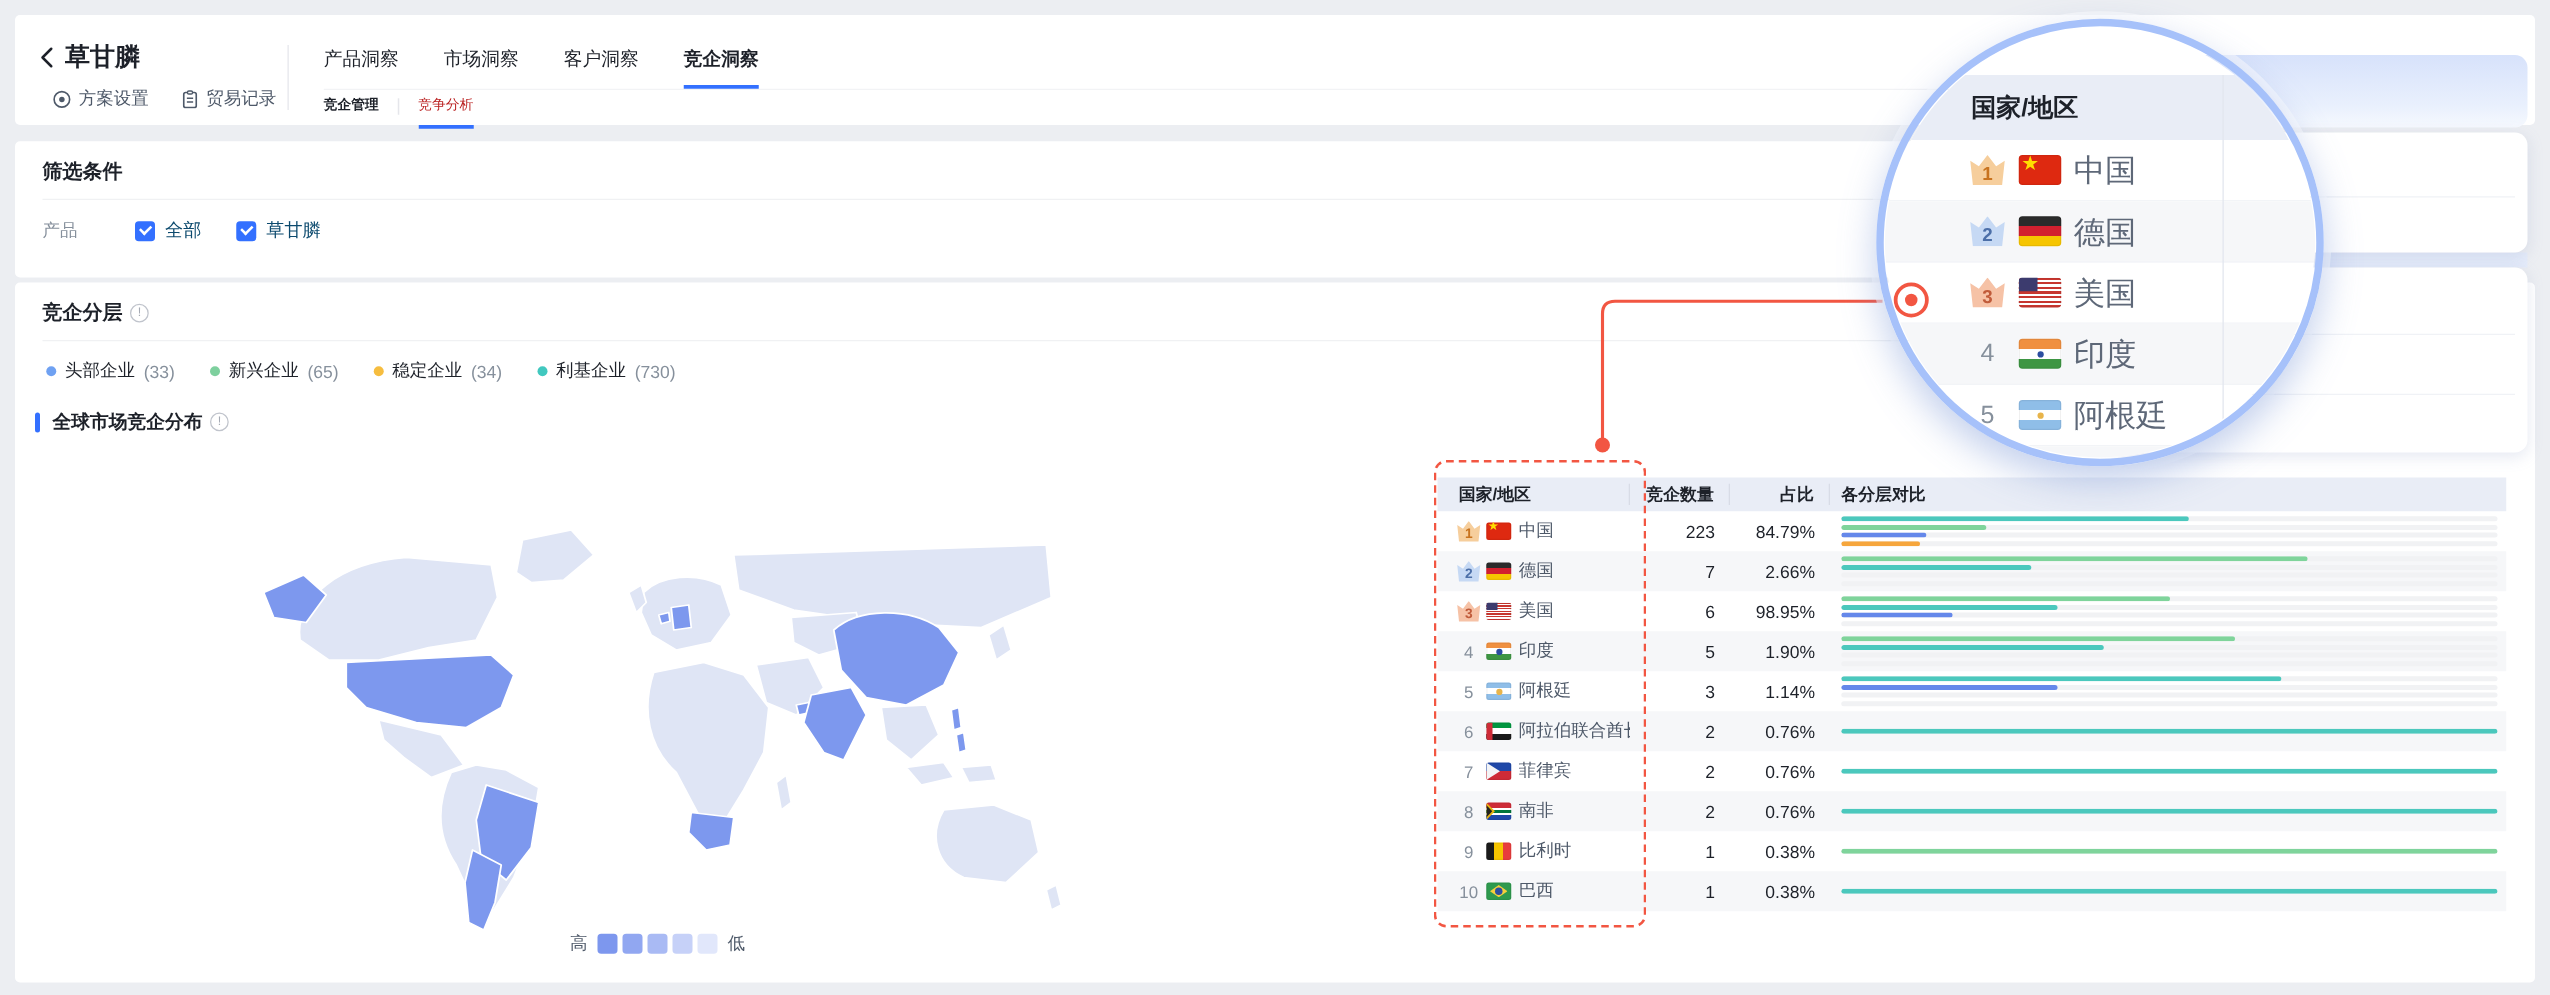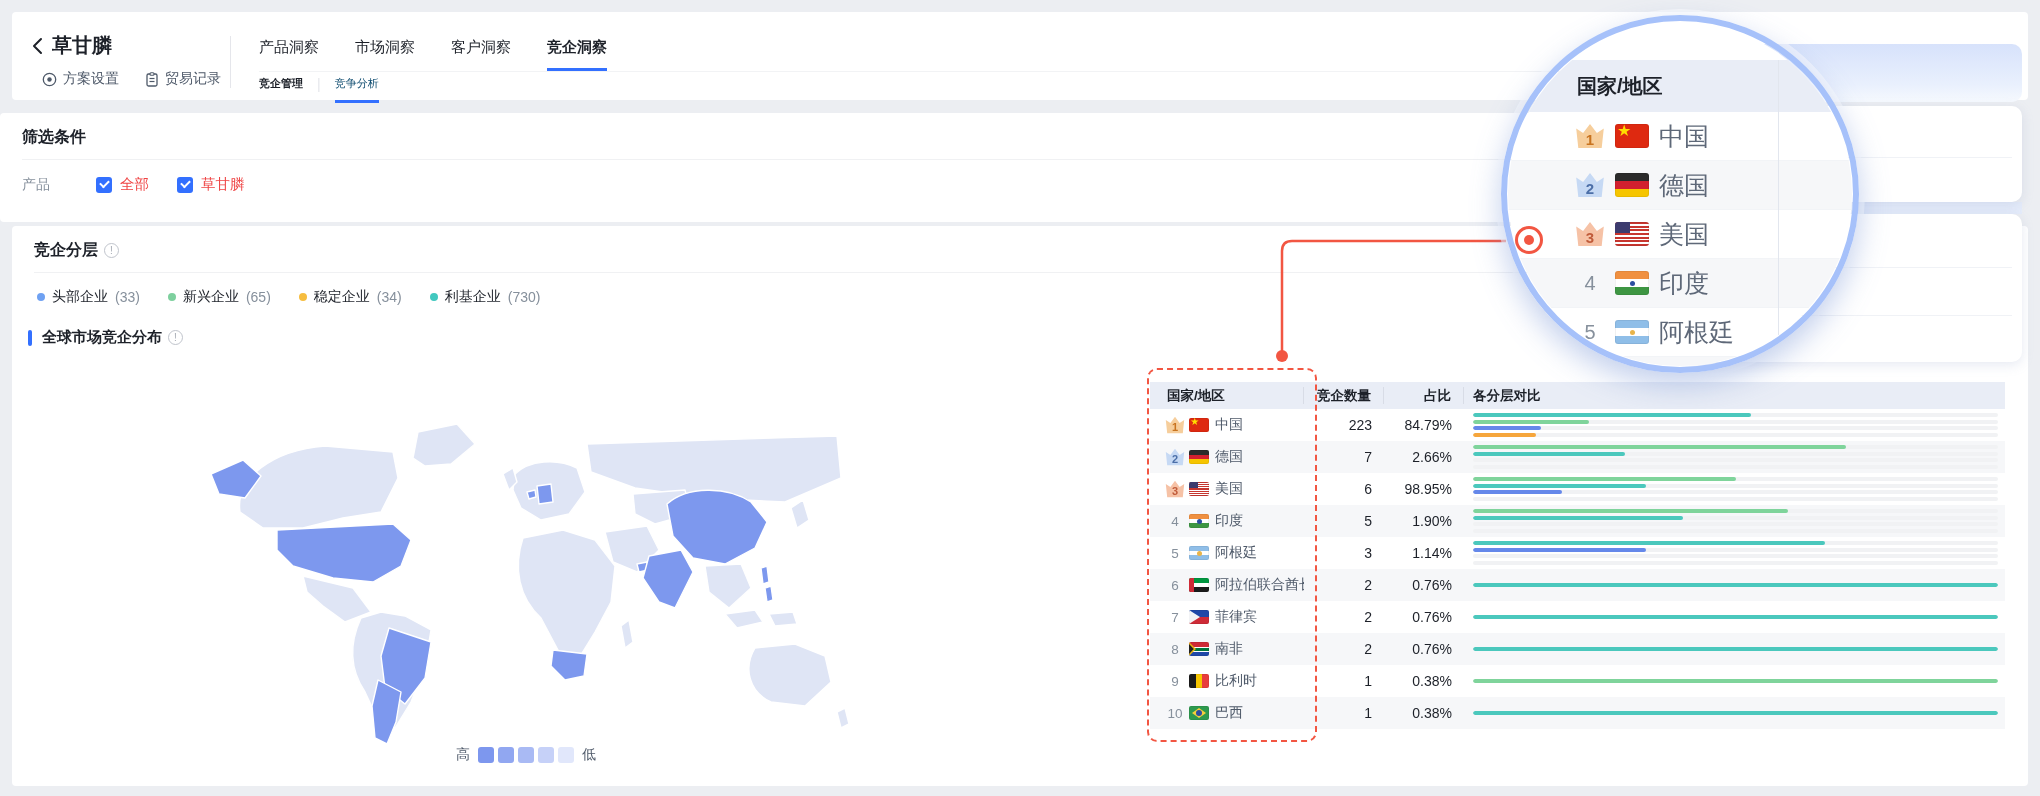--- a/index.html
+++ b/index.html
@@ -13,33 +13,33 @@
   .back-chevron { width:12px; height:18px; display:flex; align-items:center; cursor:pointer; }
   .page-title { font-size:20px; font-weight:bold; color:#1D2129; }
   .action-row { position:absolute; left:30px; top:58px; display:flex; gap:26px; }
   .action-btn { display:flex; align-items:center; gap:6px; font-size:14px; color:#4E5969; cursor:pointer; }
   .v-divider { position:absolute; left:218px; top:24px; width:1px; height:52px; background:#E5E6EB; }
   .tabs { position:absolute; left:247px; top:12px; right:14px; height:48px; display:flex; gap:36px; border-bottom:1px solid #F2F3F5; }
   .tab { font-size:15px; color:#1D2129; padding-top:14px; padding-bottom:12px; border-bottom:3px solid transparent; cursor:pointer; }
   .tab.active { font-weight:bold; border-bottom-color:#3370FF; }
   .subtabs { position:absolute; left:247px; top:64px; display:flex; align-items:flex-start; }
   .subtab { font-size:11px; color:#1D2129; font-weight:bold; padding-bottom:9px; border-bottom:3px solid transparent; cursor:pointer; }
-  .subtab.active { color:#0c4a6e; font-weight:normal; border-bottom-color:#3370FF; }
+  .subtab.active { color:#b91c1c; font-weight:normal; border-bottom-color:#3370FF; }
   .subtab-sep { color:#E5E6EB; margin:0 14px; font-size:14px; }
 
   
-  .filter-card { left:0; top:113px; width:1664px; height:109px; }
+  .filter-card { left:12px; top:113px; width:1664px; height:109px; }
   .card-title { position:absolute; left:22px; top:14px; font-size:16px; font-weight:bold; color:#1D2129; display:flex; align-items:center; gap:6px; }
   .h-divider { position:absolute; left:22px; right:22px; height:1px; background:#F0F1F3; }
   .filter-row { position:absolute; left:22px; top:62px; display:flex; align-items:center; }
   .filter-label { font-size:14px; color:#86909C; width:74px; }
   .chk-item { display:flex; align-items:center; gap:8px; margin-right:28px; cursor:pointer; }
   .chk { width:16px; height:16px; border-radius:3px; background:#3370FF; position:relative; }
   .chk::after { content:""; position:absolute; left:4px; top:3.5px; width:7px; height:4px; border-left:2px solid #fff; border-bottom:2px solid #fff; transform:rotate(-45deg); }
-  .chk-label { font-size:14.5px; color:#ef4444; }
+  .chk-label { font-size:14.5px; color:#0c4a6e; }
 
   
   .main-card { left:12px; top:226px; width:2016px; height:560px; }
   .info-icon { width:15px; height:15px; border:1px solid #C0C4CC; border-radius:50%; color:#A5AAB3; font-size:10px; line-height:13px; text-align:center; font-weight:normal; display:inline-block; }
   .legend-row { position:absolute; left:25px; top:62px; display:flex; gap:28px; }
   .legend-item { display:flex; align-items:center; gap:7px; font-size:14px; }
   .legend-dot { width:8px; height:8px; border-radius:50%; }
   .legend-name { color:#1D2129; }
   .legend-count { color:#86909C; }
   .subsection { position:absolute; left:16px; top:102px; display:flex; align-items:center; gap:10px; }

